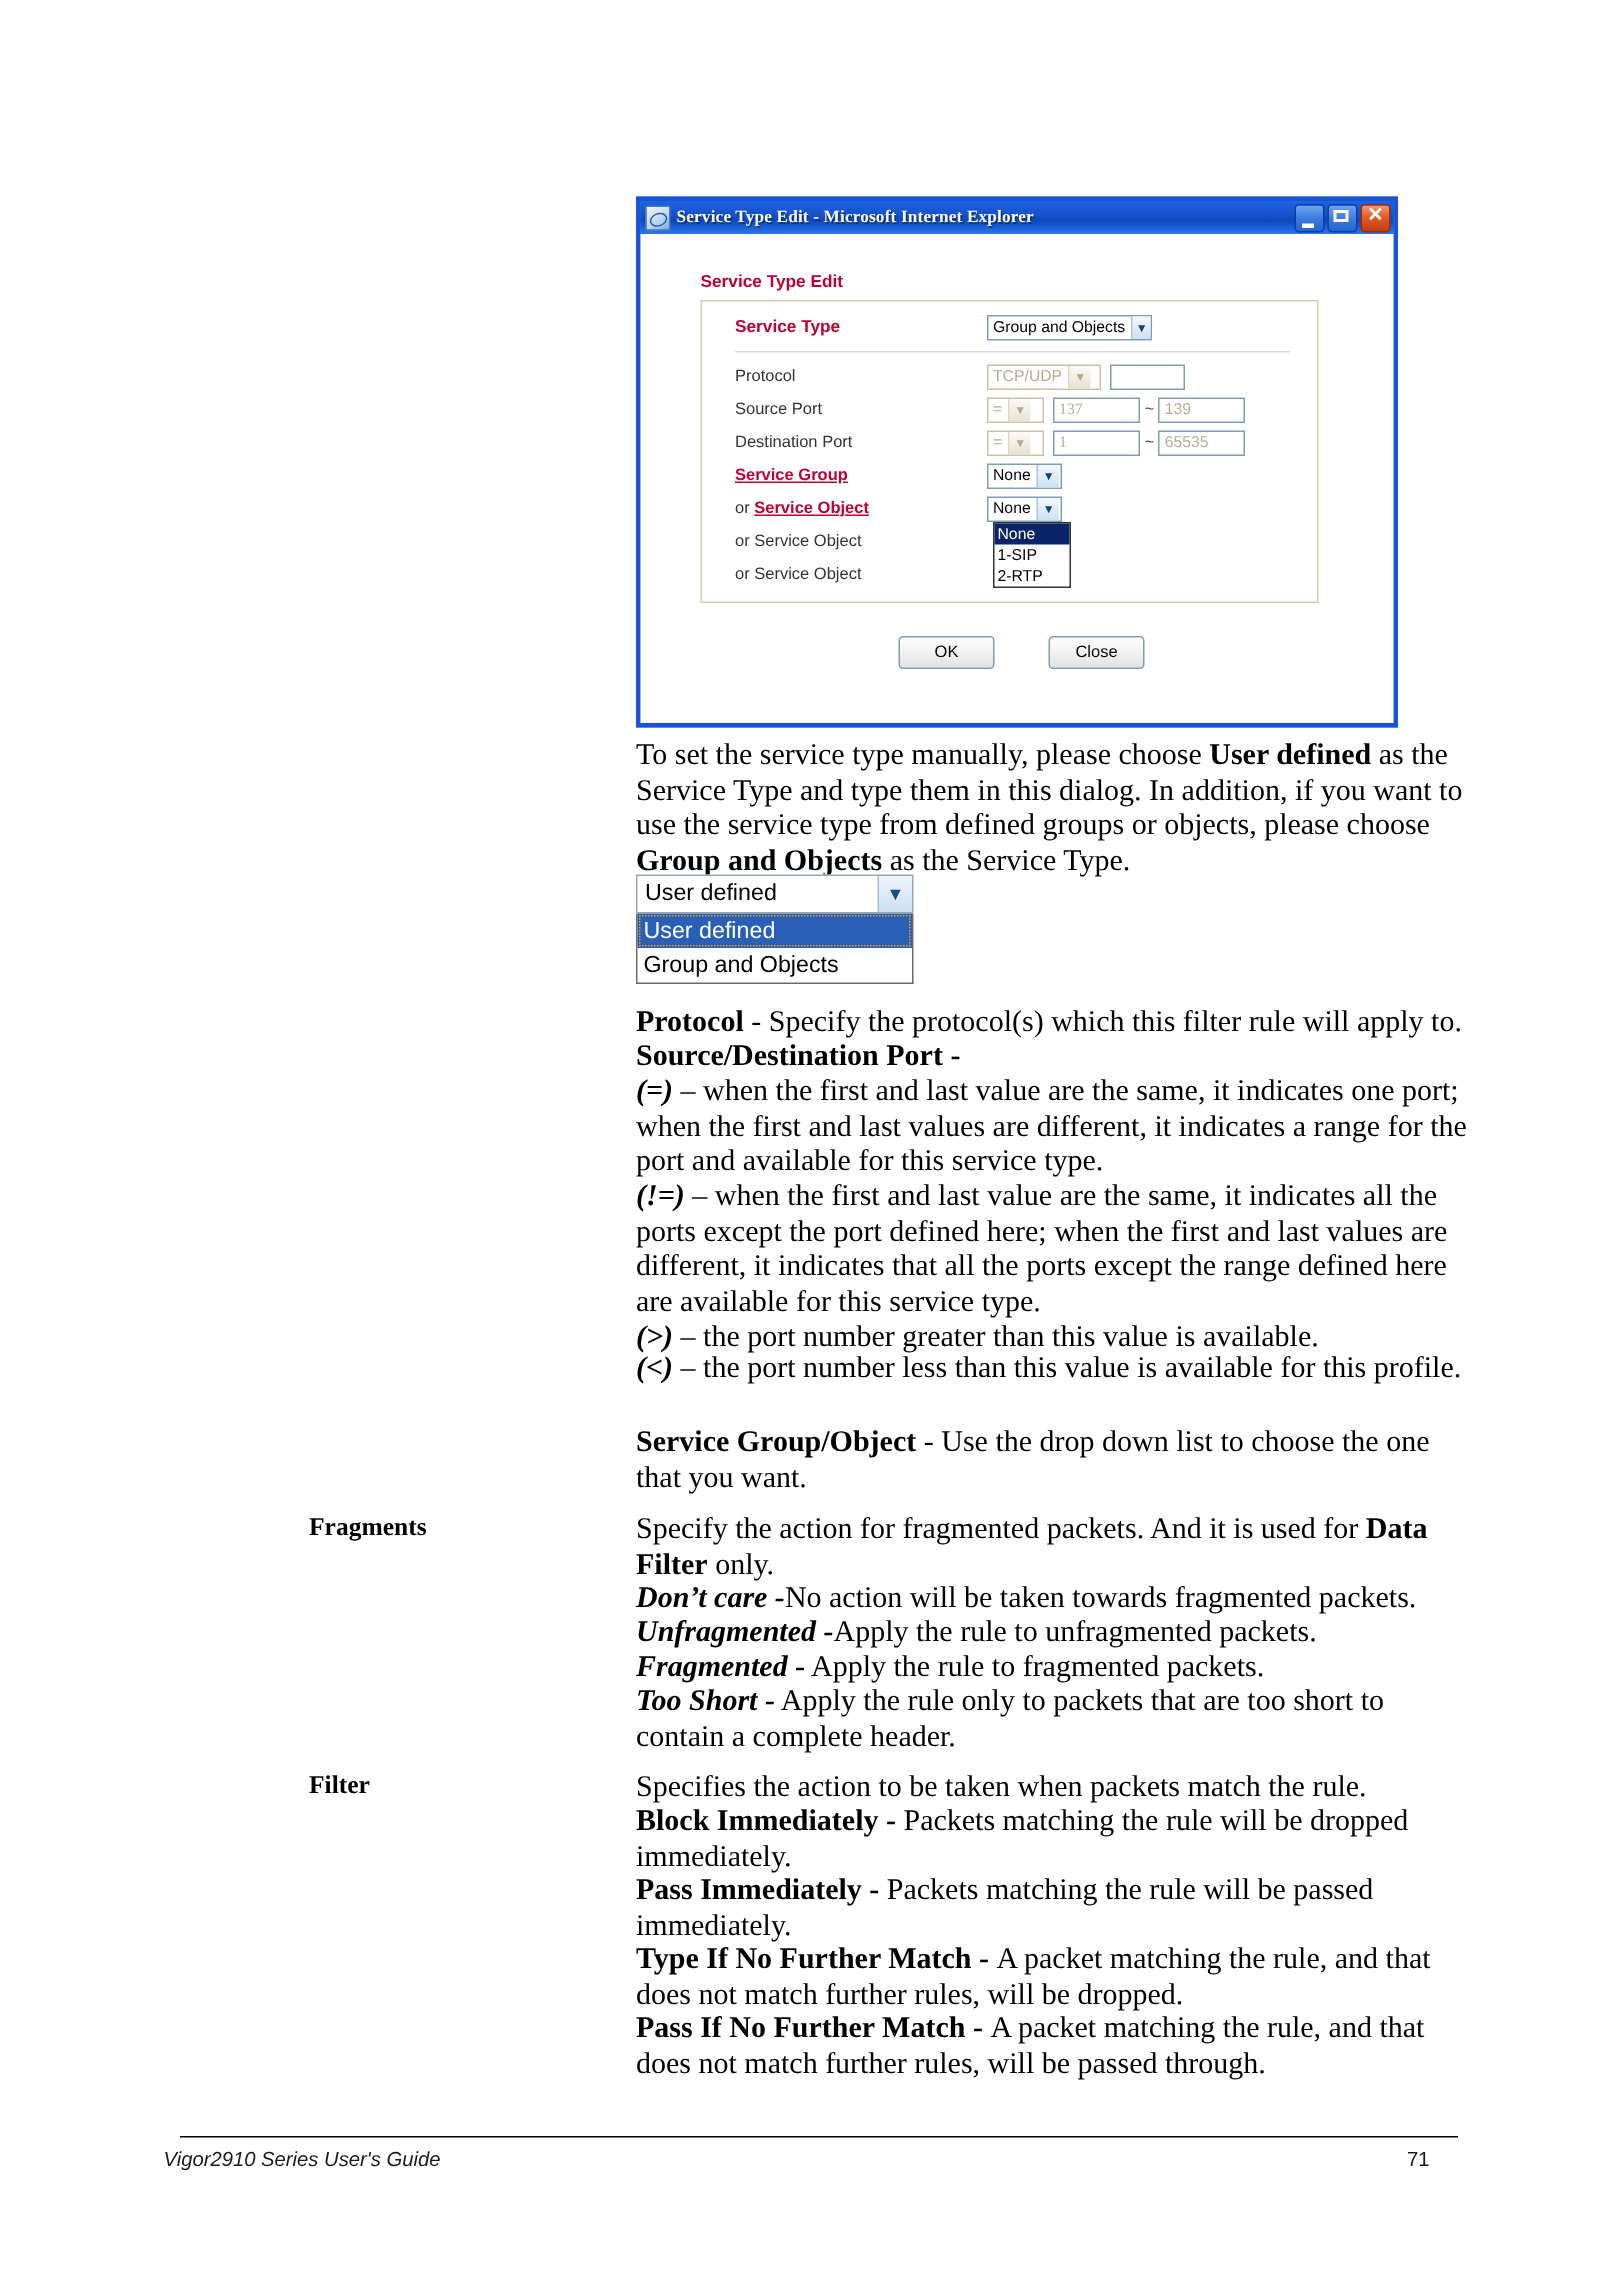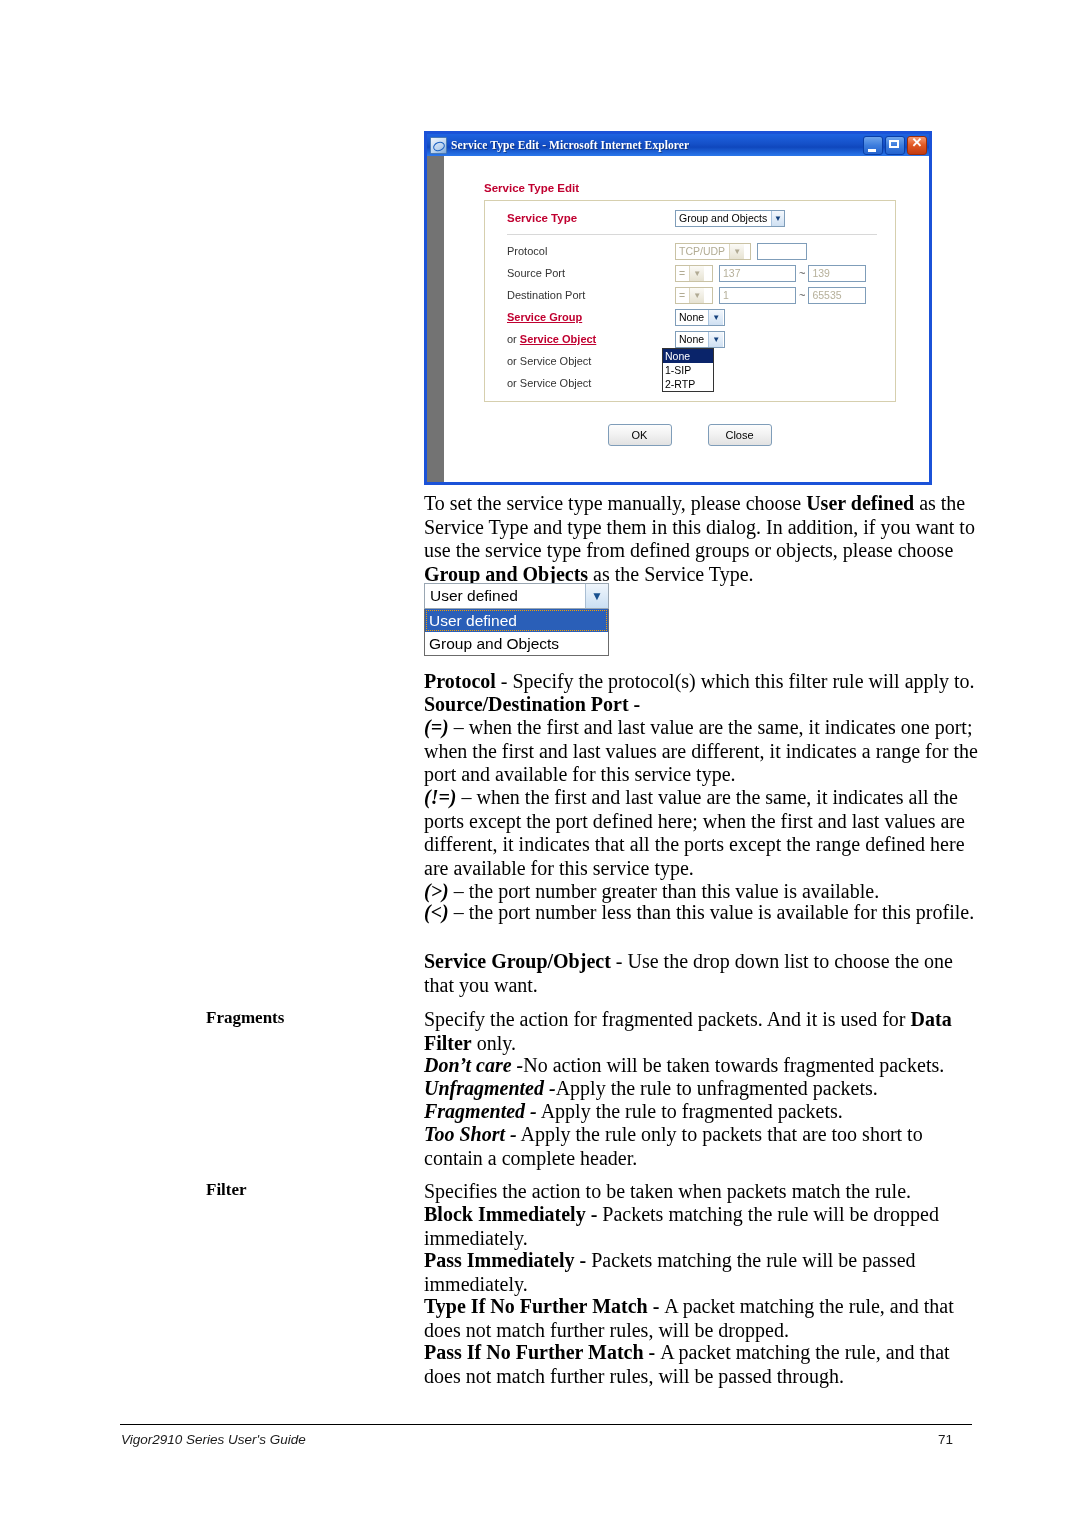--- a/index.html
+++ b/index.html
@@ -12,21 +12,21 @@
     font-family: "Liberation Serif", serif;
     color: #000;
     overflow: hidden;
   }
 
   
   .figure {
     position: absolute;
     left: 424px; top: 131px;
     width: 508px; height: 354px;
-    background: #737373;
+    background: #0ea5e9;
     border: 3px solid #1b52d8;
     box-sizing: border-box;
   }
   .titlebar {
     height: 22px;
     background: linear-gradient(to bottom, #1e63e0 0%, #1550c8 45%, #0f47bd 60%, #2b78ec 100%);
     display: flex; align-items: center;
     padding: 0 2px 0 3px;
     box-sizing: border-box;
   }
@@ -76,21 +76,20 @@
   }
   .win-btn.min .g { left: 4px; bottom: 2px; width: 8px; height: 3px; background:#fff; }
   .win-btn.max .g { left: 3px; top: 3px; width: 10px; height: 8px; border: 2px solid #fff; box-sizing: border-box; }
   .win-btn.close .g { left: 0; top: -1px; width: 100%; text-align: center; font-size: 13px; }
 
   .page-body {
     padding: 26px 0 0 40px;
     background: #fff;
     height: calc(100% - 22px);
     box-sizing: border-box;
-    margin-left: 17px;
   }
   .form-title {
     color: #c00030;
     font-family: "Liberation Sans", sans-serif;
     font-weight: bold;
     font-size: 11.5px;
     margin-bottom: 6px;
   }
   .form-panel {
     width: 412px;
@@ -149,21 +148,21 @@
   .inp {
     height: 17px; box-sizing: border-box;
     border: 1px solid #7f9db9;
     background: #fff;
     font-family: "Liberation Sans", sans-serif;
     font-size: 10.5px;
     padding: 0 3px;
     display: inline-flex; align-items: center;
   }
   .inp.dim { color: #b6b09a; }
-  .inp.w1 { width: 77px; }
+  .inp.w1 { width: 58px; font-family: Liberation Serif, serif; }
   .inp.w2 { width: 58px; }
   .inp.wp { width: 50px; }
   .tilde {
     font-family: "Liberation Sans", sans-serif;
     font-size: 11px; color: #555;
     margin: 0 3px;
   }
   .gap { width: 6px; }
 
   
@@ -260,21 +259,21 @@
     width: 852px; height: 1px;
     background: #000;
   }
   .footer-left, .footer-right {
     position: absolute; top: 1432px;
     font-family: "Liberation Sans", sans-serif;
     font-style: italic;
     font-size: 13.5px;
     color: #1a1a1a;
   }
-  .footer-left { left: 121px; font-style: italic; }
+  .footer-left { left: 109px; font-style: italic; }
   .footer-right { left: 938px; font-style: normal; }
 </style>
 </head>
 <body>
 
 <div class="figure">
 
   <div class="titlebar">
     <span class="ie-icon"></span>
     <span class="title-text">Service Type Edit - Microsoft Internet Explorer</span>

